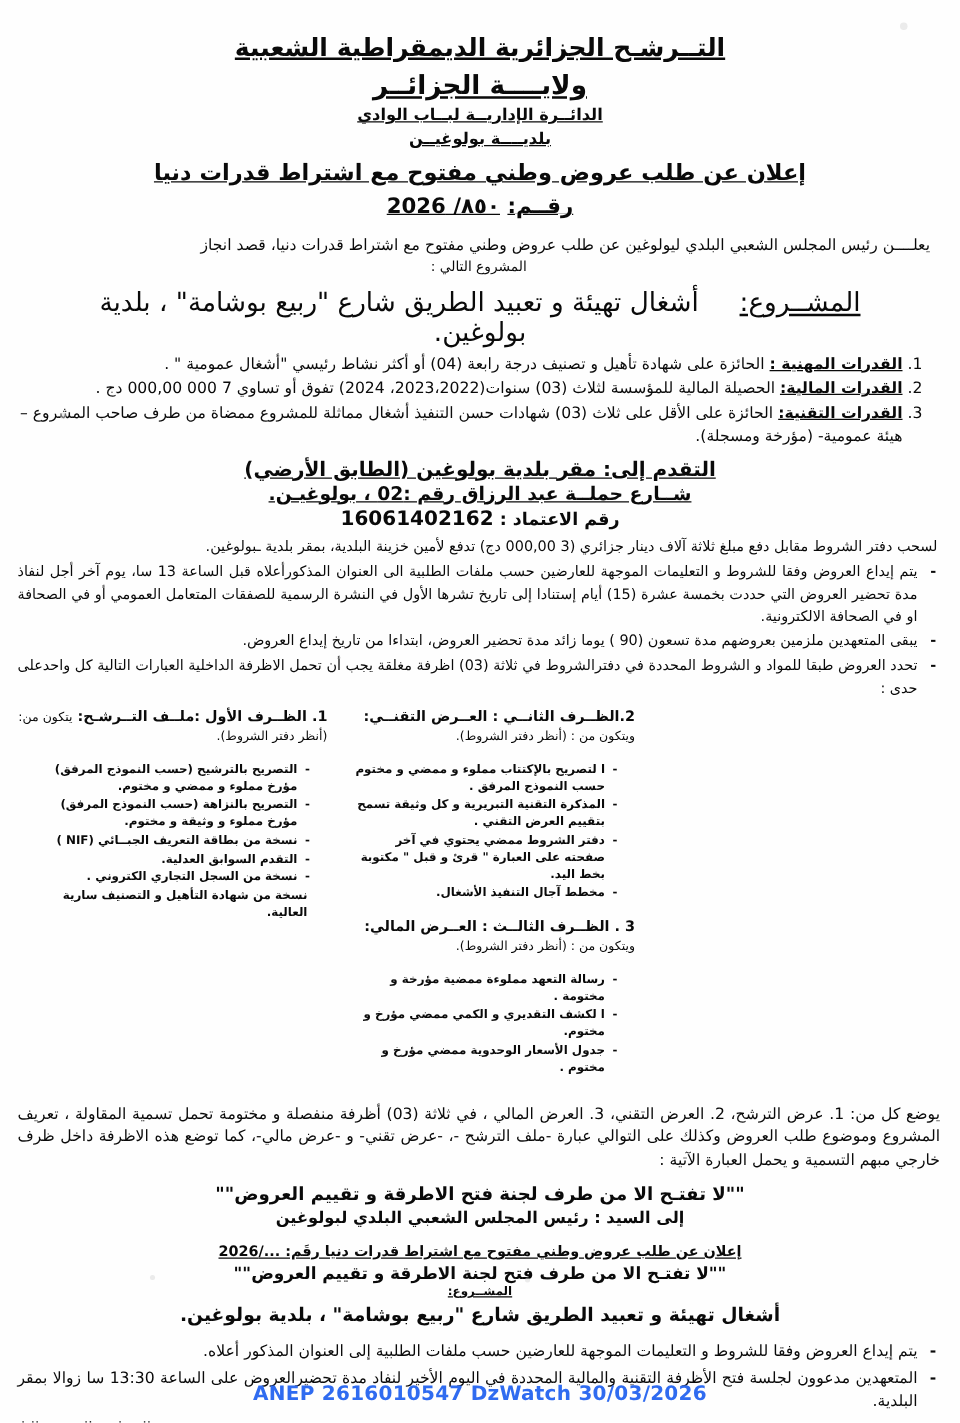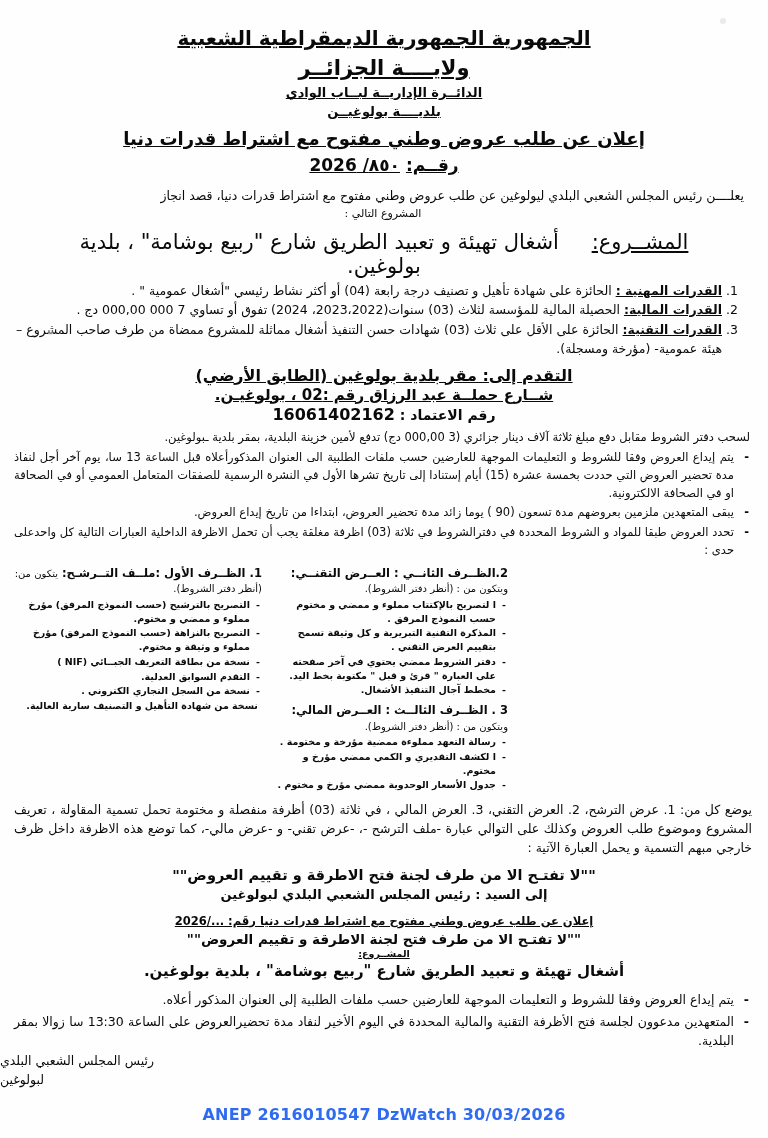--- a/index.html
+++ b/index.html
@@ -94,21 +94,21 @@
   }
   .env-col{flex:1 1 0;}
   .env-col.wide{flex:1.05 1 0;}
   .env-title{
     font-size:11.5px;font-weight:bold;line-height:1.35;
     margin-bottom:1px;
   }
   .env-title .t{}
   .env-title .nm{font-weight:normal;font-size:10px;text-decoration:none;}
   .env-list{
-    list-style:none;margin:0;padding:0;
+    list-style:none;margin:12px;padding:0;
     font-size:9.5px;line-height:1.45;font-weight:bold;
   }
   .env-list li{
     position:relative;padding-right:12px;margin-bottom:1px;
     text-align:right;
   }
   .env-list li.dashed:before{
     content:"-";position:absolute;right:2px;top:0;
   }
   .env-list li.plain{padding-right:4px;}
@@ -150,21 +150,21 @@
 </head>
 <body>
 
 <div class="page">
 
   <div class="spot" style="top:18px;right:42px;width:6px;height:6px;"></div>
   <div class="spot" style="top:330px;left:48px;width:5px;height:5px;"></div>
   <div class="spot" style="top:1020px;left:120px;width:4px;height:4px;"></div>
   <div class="spot" style="top:1022px;left:420px;width:4px;height:4px;"></div>
 
-  <div class="hdr h1 u">الجمهورية الجمهورية الديمقراطية الشعبية</div>
+  <div class="hdr h1 u">التــرشـح الجزائرية الديمقراطية الشعبية</div>
   <div class="hdr h2 u">ولايــــة   الجزائــر</div>
   <div class="hdr h3 u">الدائــرة الإداريــة لبــاب الوادي</div>
   <div class="hdr h4 u">بلديــــة بولوغيــن</div>
   <div class="hdr h5 u">إعلان عن طلب عروض وطني  مفتوح مع اشتراط قدرات دنيا</div>
   <div class="hdr h6">
     <span class="u">رقــم:</span>
     <span class="u">٨٥٠/ 2026</span>
   </div>
 
   <div class="intro">

